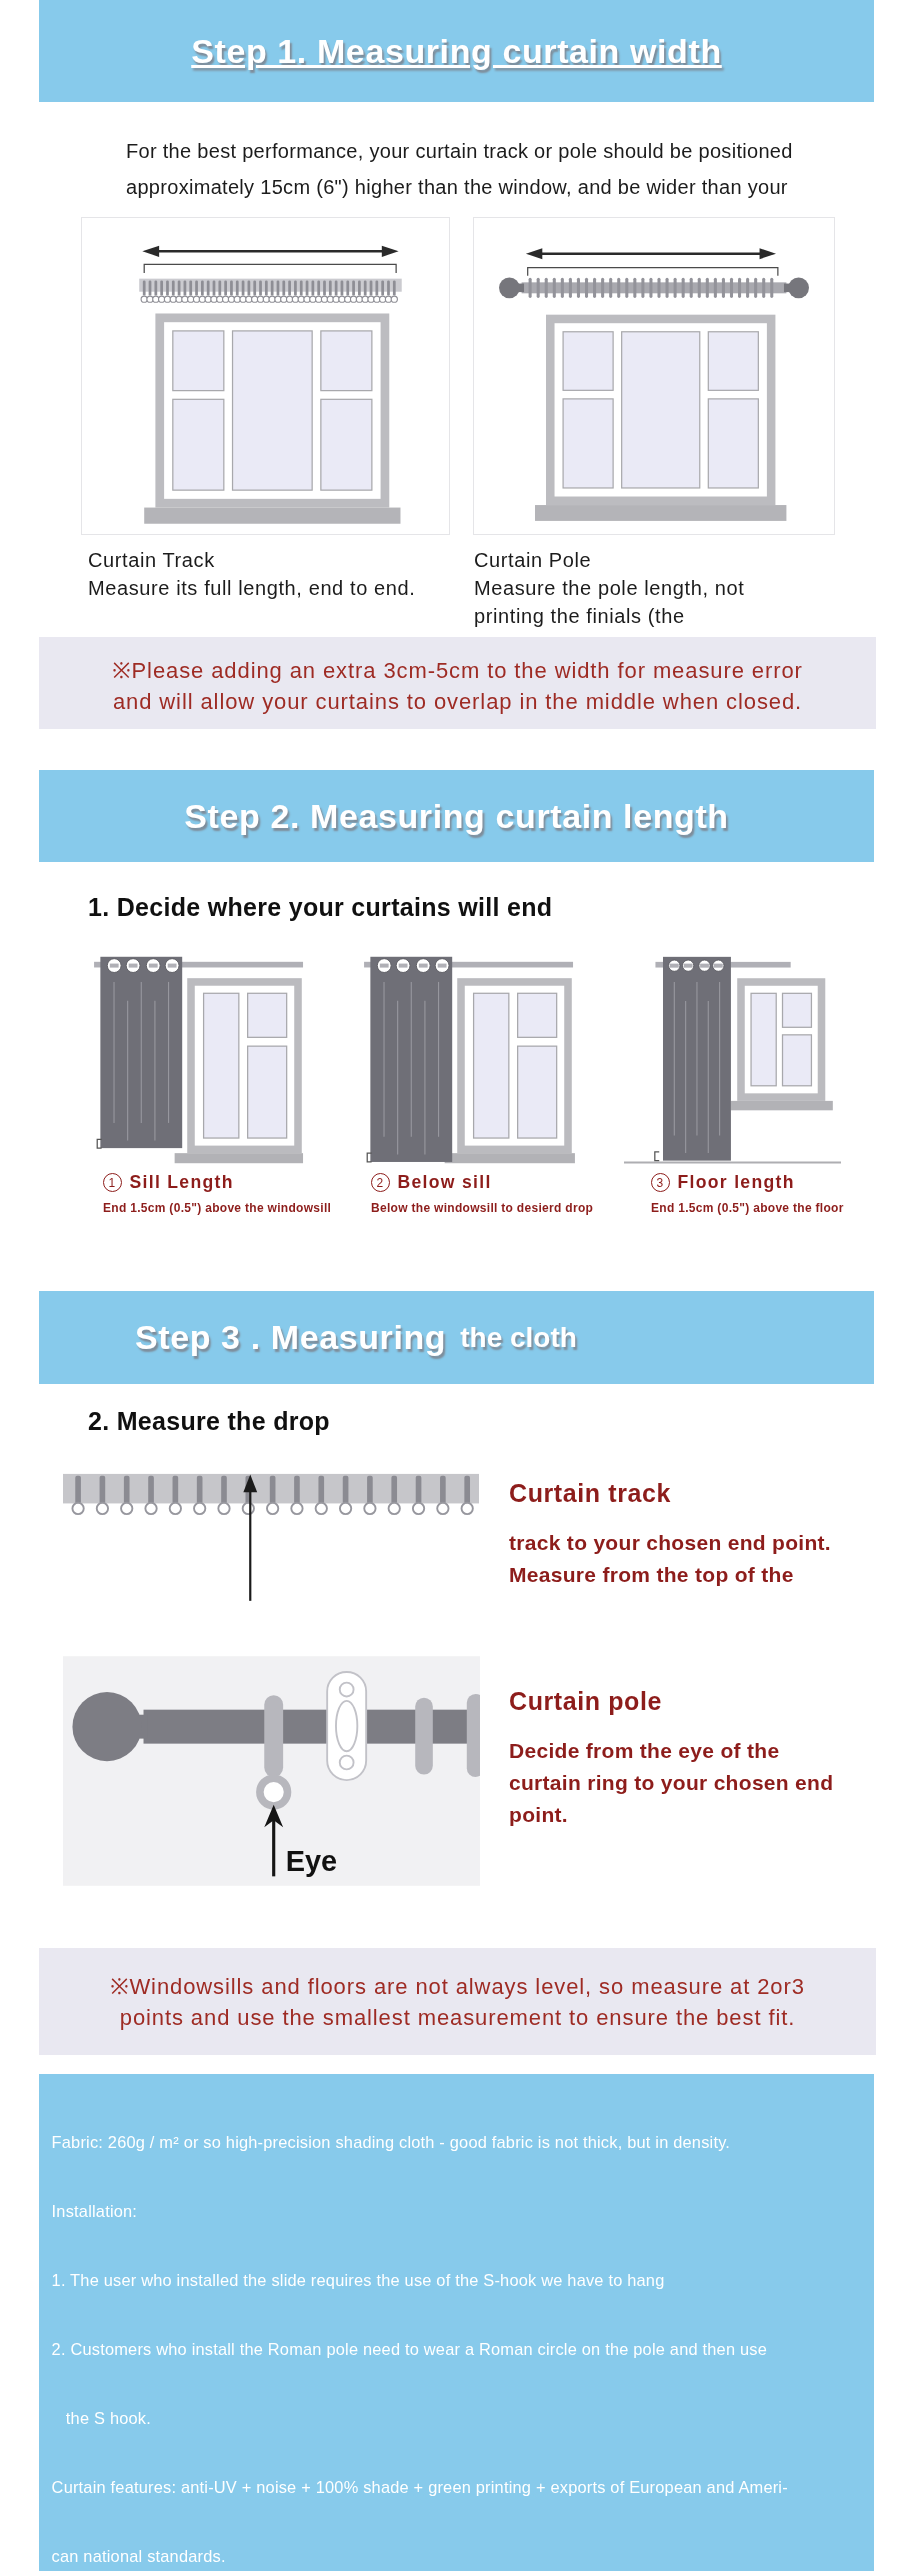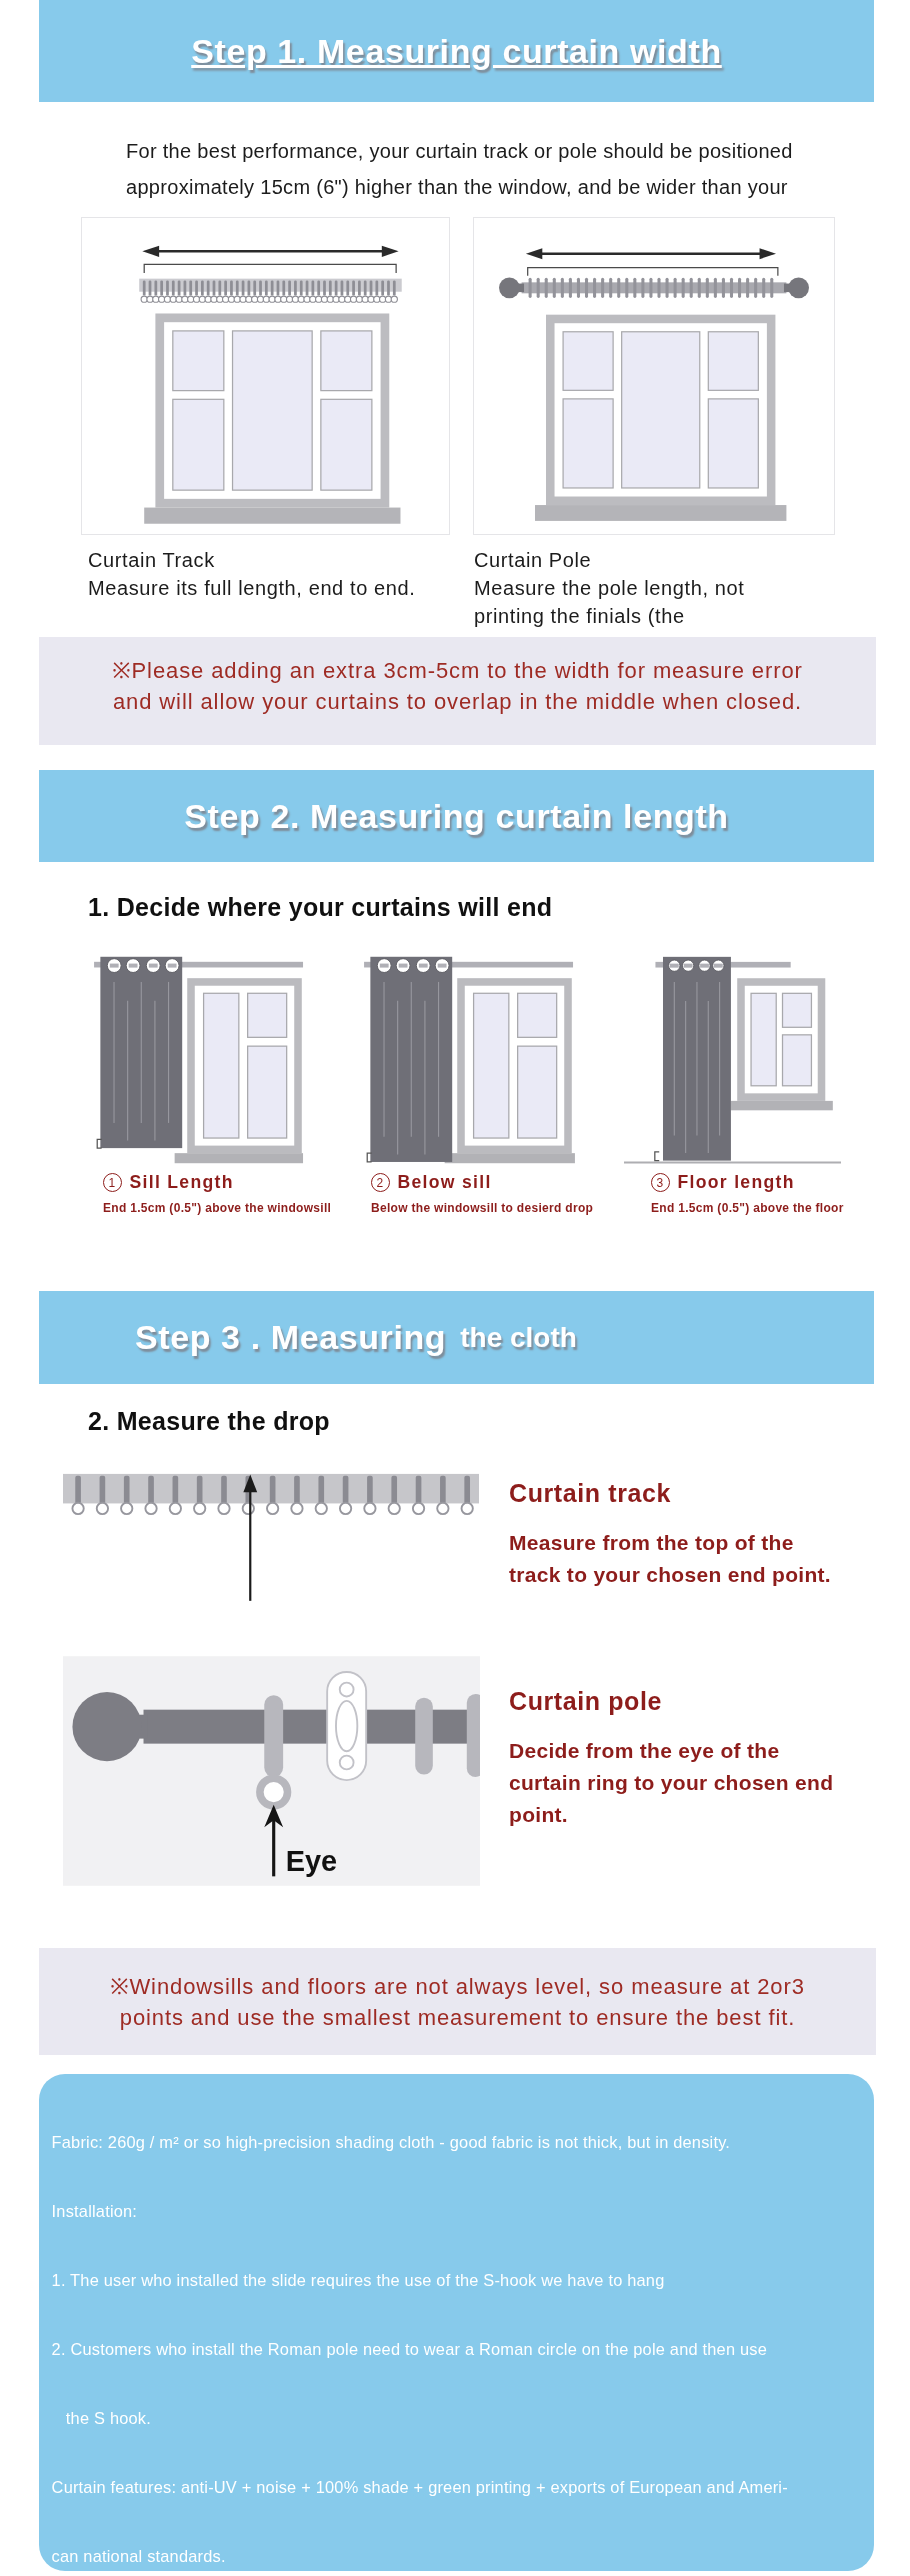--- a/index.html
+++ b/index.html
@@ -26,21 +26,21 @@
   .card svg{width:100%;height:100%;display:block;}
 
   .col-label{position:absolute;font-size:20px;color:#1c1c1c;letter-spacing:0.6px;}
   .col-label div{line-height:28px;}
   #label-track{left:88px;top:546px;}
   #label-pole{left:474px;top:546px;}
 
   .note{position:absolute;left:39px;width:837px;background:#E9E8F1;color:#9E2B24;
         font-size:22px;letter-spacing:0.9px;text-align:center;}
   .note div{line-height:31px;}
-  #note1{top:637px;height:108px;padding-top:17.6px;}
+  #note1{top:637px;height:92px;padding-top:17.6px;}
   #note2{top:1948px;height:107px;padding-top:22.6px;}
 
   .section-heading{position:absolute;font-weight:bold;font-size:25px;color:#101010;
                    letter-spacing:0.3px;}
   #heading1{left:88px;top:893px;}
   #heading2{left:88px;top:1407px;}
 
   .diagram{position:absolute;top:953px;height:214px;}
   .diagram svg{width:100%;height:100%;display:block;}
   #d1{left:94px;width:211px;}
@@ -64,21 +64,21 @@
   #pole3{left:63px;top:1656px;width:417px;height:230px;}
 
   .red-block{position:absolute;color:#8D1D1B;}
   .red-block h3{font-size:25px;font-weight:bold;margin:0 0 19px 0;letter-spacing:0.6px;}
   .red-block .line{font-size:21px;font-weight:bold;line-height:32px;letter-spacing:0.3px;}
   #red-track{left:509px;top:1479px;}
   #red-pole{left:509px;top:1687px;}
 
   .info{position:absolute;left:39px;top:2074px;width:835px;height:497px;
         background:#87CAEB;color:#ffffff;font-size:16.4px;letter-spacing:0.2px;
-        padding:15px 19px 0 12.6px;white-space:pre-wrap;border-radius:26px;}
+        padding:15px 19px 0 12.6px;white-space:pre-wrap;}
   .info div{line-height:31px;}
 </style>
 </head>
 <body>
 
 <div id="page">
 
   <div id="banner1" class="banner">
     <span>Step 1. Measuring curtain width</span>
   </div>
@@ -444,22 +444,22 @@
           <rect x="638.7" y="6" width="9" height="44" rx="3" fill="#8b8b92"></rect>
           <circle cx="643.2" cy="58" r="9" fill="#fff" stroke="#97979e" stroke-width="3"></circle>
         </g>
       <line x1="298" y1="205" x2="298" y2="26" stroke="#1b1b1b" stroke-width="3.5"></line>
       <polygon points="298,4 287,32 309,32" fill="#1b1b1b"></polygon>
     </svg>
   </div>
 
   <div id="red-track" class="red-block">
     <h3>Curtain track</h3>
+    <div class="line">track to your chosen end point.</div>
     <div class="line">Measure from the top of the</div>
-    <div class="line">track to your chosen end point.</div>
   </div>
 
   <div id="pole3" class="illus">
     <svg viewBox="0 0 663 365">
       <rect width="663" height="365" fill="#f1f1f3"></rect>
       <rect x="128" y="85" width="535" height="54" fill="#7d7d84"></rect>
       <rect x="110" y="93" width="24" height="38" fill="#7d7d84"></rect>
       <circle cx="70" cy="112" r="55" fill="#7d7d84"></circle>
       <rect x="320" y="62" width="30" height="130" rx="15" fill="#b7b7bd"></rect>
       <rect x="420" y="25" width="62" height="172" rx="31" fill="#fff" stroke="#c2c2c8" stroke-width="3"></rect>

